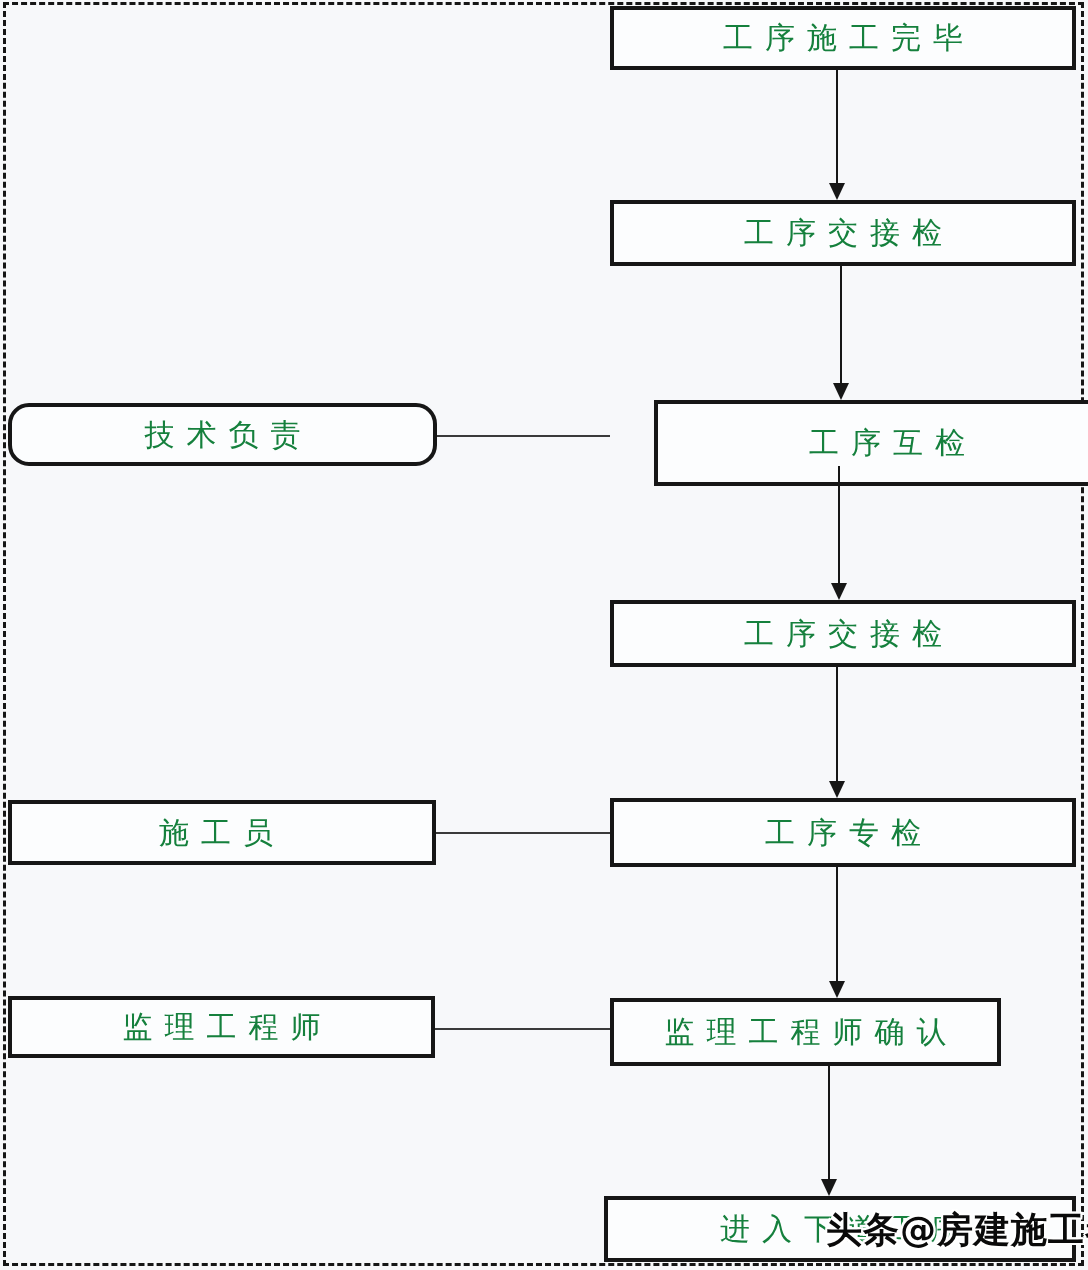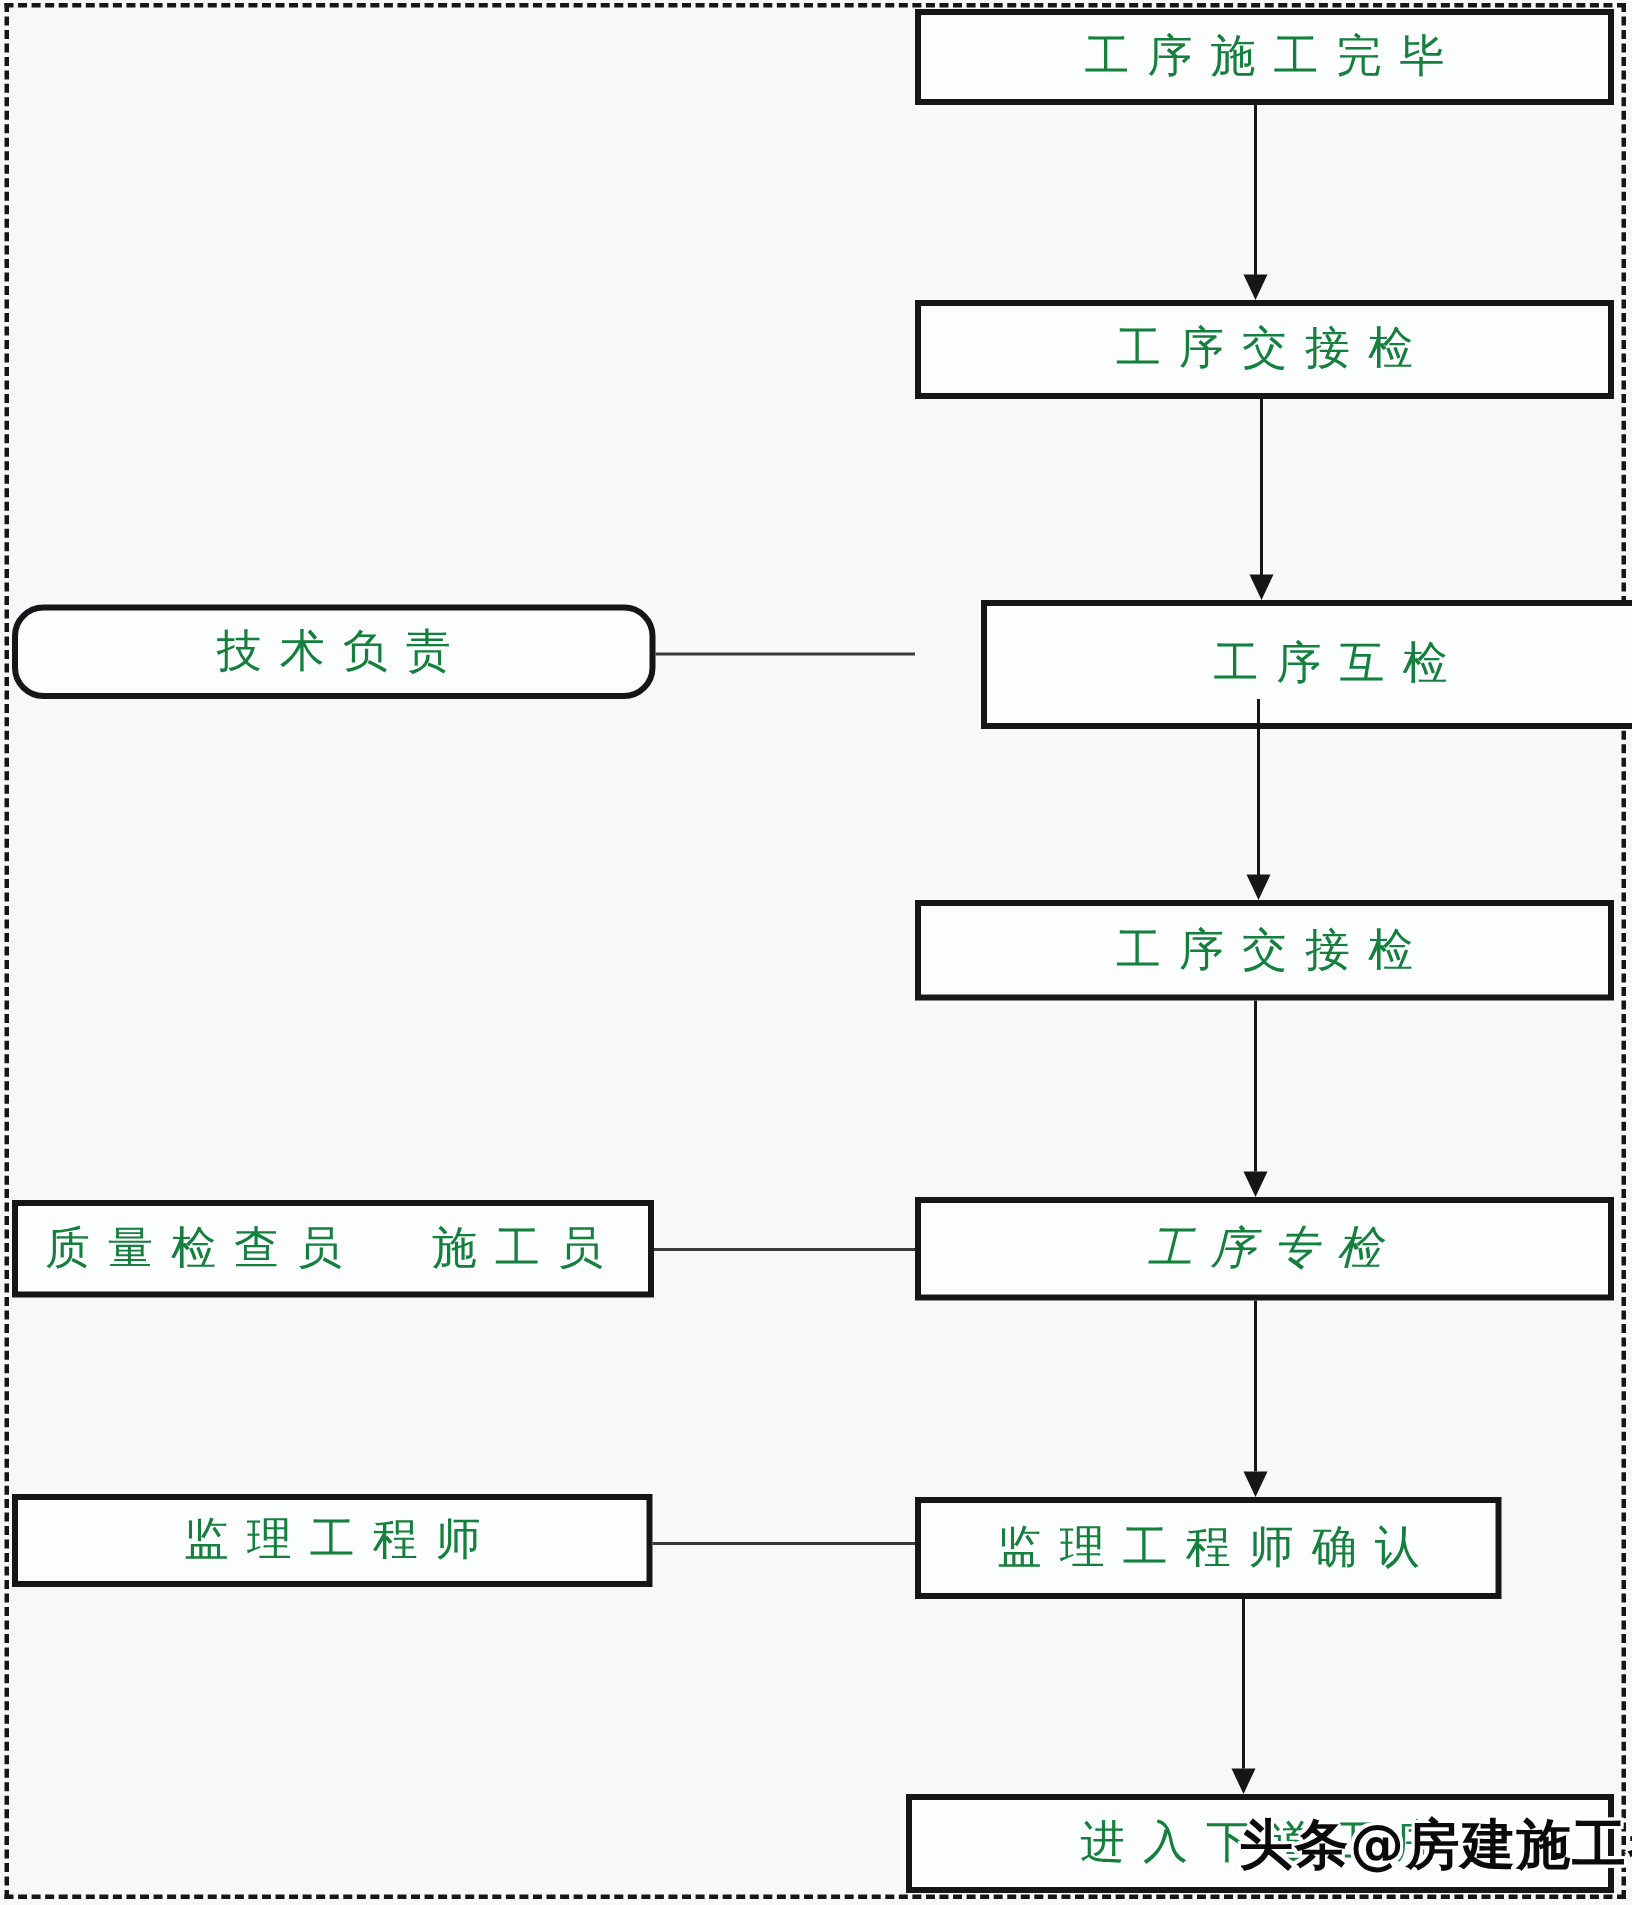--- a/index.html
+++ b/index.html
@@ -51,21 +51,21 @@
       -2px -2px 0 #ffffff, 2px -2px 0 #ffffff,
       -2px 2px 0 #ffffff, 2px 2px 0 #ffffff,
       0 -2px 0 #ffffff, 0 2px 0 #ffffff,
       -2px 0 0 #ffffff, 2px 0 0 #ffffff;
   }
   
   #step0{left:610px;top:6px;width:466px;height:64px;}
   #step1{left:610px;top:200px;width:466px;height:66px;}
   #step2{left:610px;top:400px;width:466px;height:86px;margin-left:44px;}
   #step3{left:610px;top:600px;width:466px;height:67px;}
-  #step4{left:610px;top:798px;width:466px;height:69px;font-style:italic;}
+  #step4{left:610px;top:798px;width:466px;height:69px;}
   #step5{left:610px;top:998px;width:391px;height:68px;font-family:Liberation Serif, serif;}
   #step6{left:604px;top:1196px;width:472px;height:66px;align-items:center;}
   
   #role0{left:8px;top:403px;width:429px;height:63px;border-radius:21px;}
   #role1{left:8px;top:800px;width:428px;height:65px;}
   #role2{left:8px;top:996px;width:427px;height:62px;}
 </style>
 </head>
 <body>
 
@@ -91,21 +91,20 @@
 </div>
 <div class="box" id="step6">
   <span class="blue-label">进入下道工序</span>
 </div>
 
 <div class="box" id="role0">
   <span class="blue-label">技术负责</span>
 </div>
 <div class="box" id="role1">
   <span class="role-pair">
-    <span class="blue-label">质量检查员</span>
     <span class="blue-label">施工员</span>
   </span>
 </div>
 <div class="box" id="role2">
   <span class="blue-label">监理工程师</span>
 </div>
 
 <div class="vline" style="left:836px;top:70px;height:114px;"></div>
 <div class="arrowhead" style="left:829px;top:183px;"></div>
 

